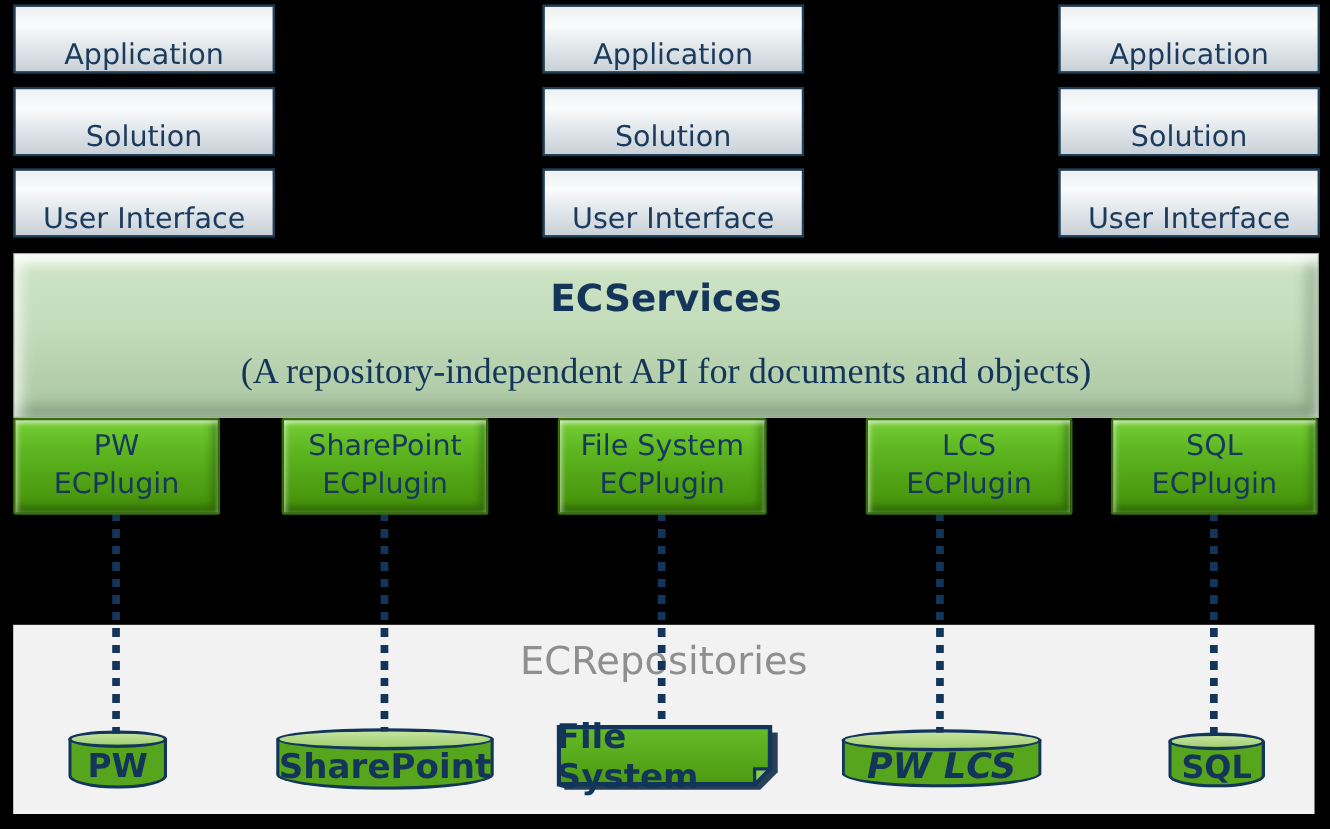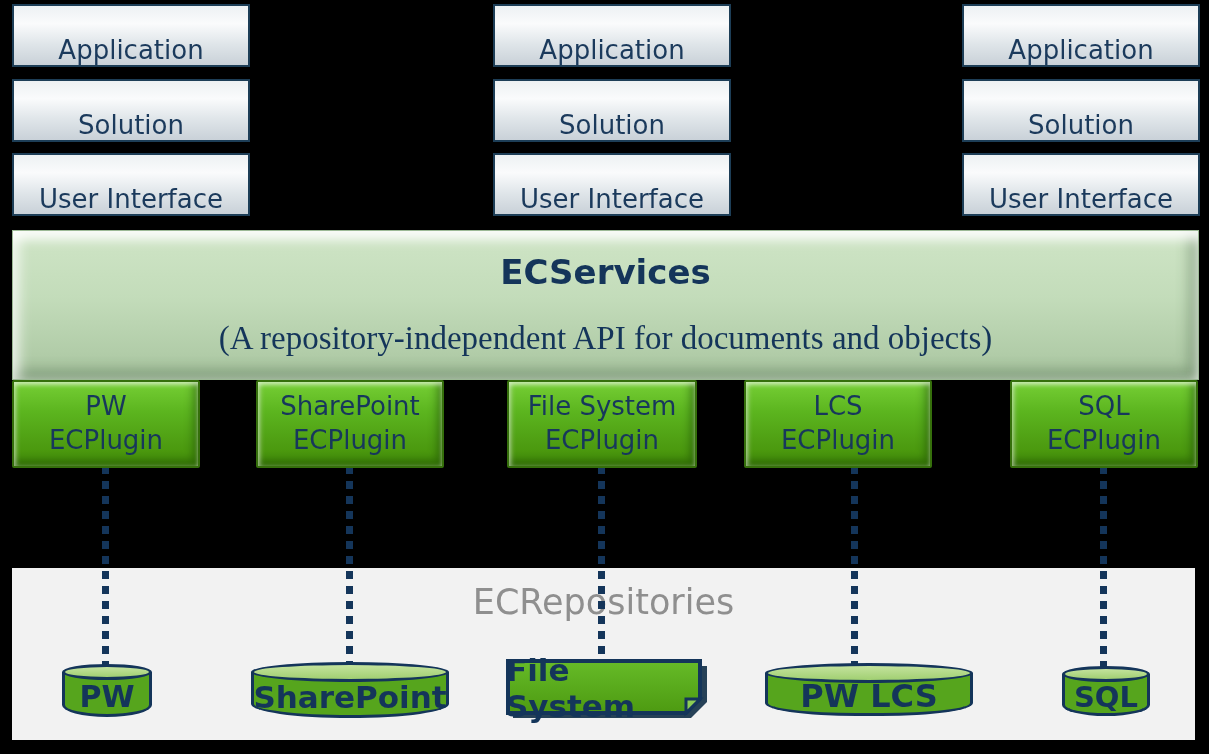--- a/index.html
+++ b/index.html
@@ -131,21 +131,21 @@
     <span>ECPlugin</span>
   </div>
   <div class="plugin" style="left:256px;width:184px;">
     <span>SharePoint</span>
     <span>ECPlugin</span>
   </div>
   <div class="plugin" style="left:507px;width:186px;">
     <span>File System</span>
     <span>ECPlugin</span>
   </div>
-  <div class="plugin" style="left:744px;width:184px;">
+  <div class="plugin" style="left:787px;width:184px;">
     <span>LCS</span>
     <span>ECPlugin</span>
   </div>
   <div class="plugin" style="left:1010px;width:184px;">
     <span>SQL</span>
     <span>ECPlugin</span>
   </div>
 
   <div class="cylinder" style="left:62px;top:664px;width:90px;height:53px;">
     <div class="cyl-body" style="top:8px;border-radius:0 0 45px 45px / 0 0 12px 12px;font-size:30px;">
@@ -169,21 +169,21 @@
           <stop offset="0" stop-color="#66bb28"></stop>
           <stop offset="1" stop-color="#4d9a11"></stop>
         </linearGradient>
       </defs>
       <path d="M2,2 H194 V40 L180,54 H2 Z" fill="url(#noteg)" stroke="#14355a" stroke-width="4"></path>
       <path d="M194,40 L180,54 L180,40 Z" fill="#8ccd55" stroke="#14355a" stroke-width="3"></path>
     </svg>
     <div class="note-label">File System</div>
   </div>
 
-  <div class="cylinder" style="left:765px;top:663px;width:208px;height:53px;">
+  <div class="cylinder" style="left:765px;top:663px;width:182px;height:53px;font-style:italic;">
     <div class="cyl-body" style="top:10px;border-radius:0 0 91px 91px / 0 0 13px 13px;font-size:32px;">
       <span class="cyl-label">PW LCS</span>
     </div>
     <div class="cyl-top" style="height:20px;"></div>
   </div>
 
   <div class="cylinder" style="left:1062px;top:666px;width:88px;height:50px;">
     <div class="cyl-body" style="top:8px;border-radius:0 0 44px 44px / 0 0 11px 11px;font-size:29px;">
       <span class="cyl-label">SQL</span>
     </div>

